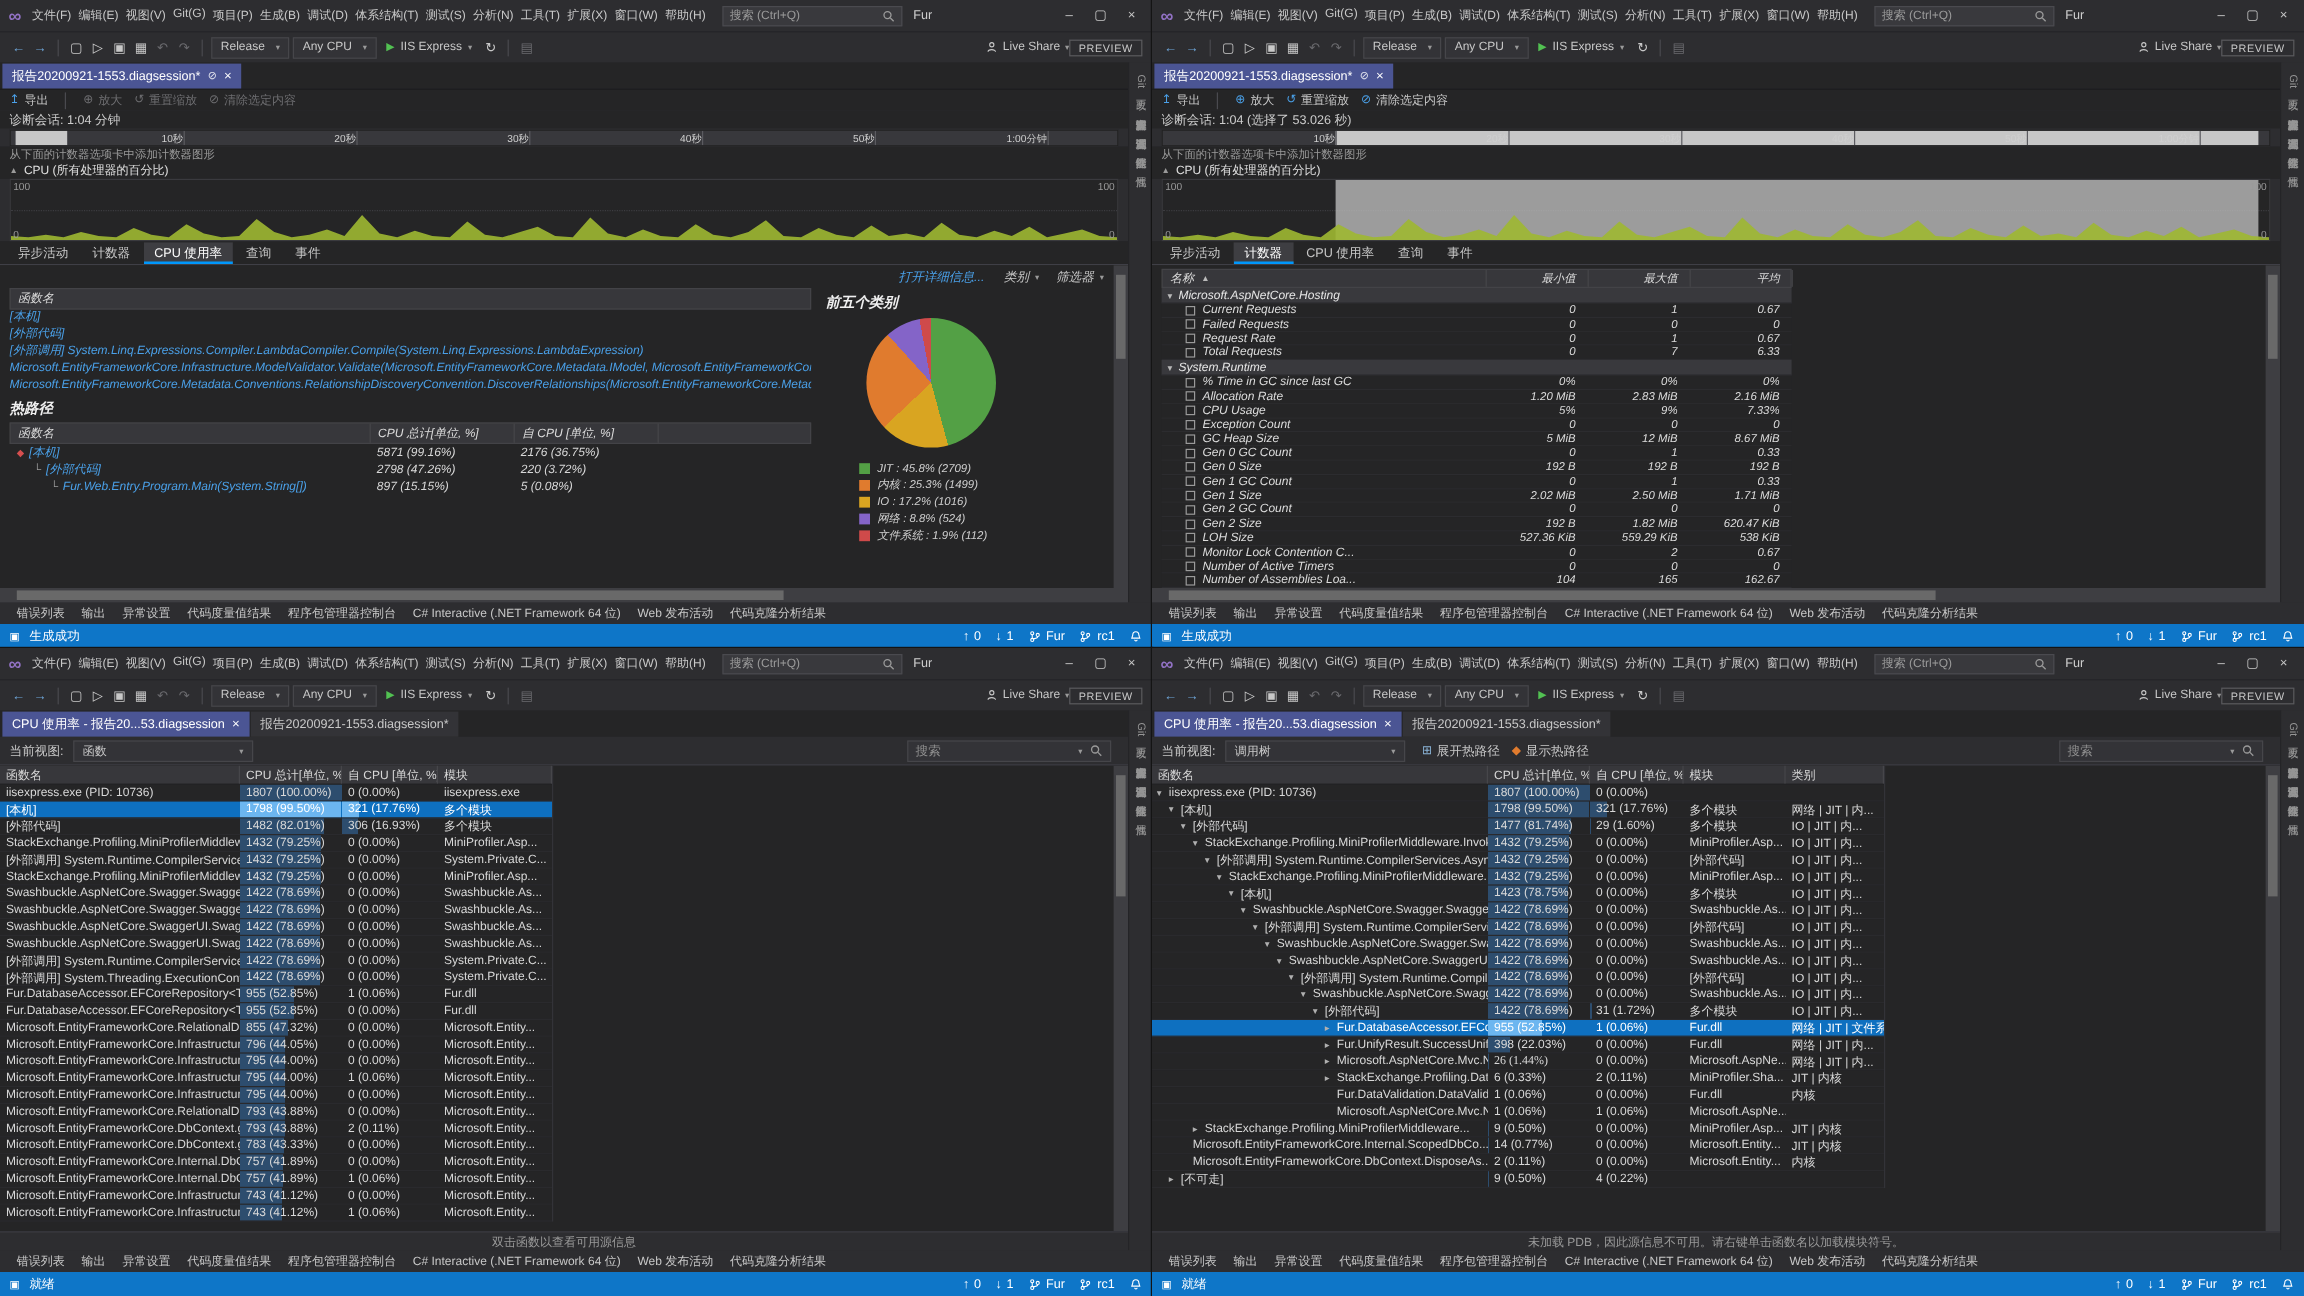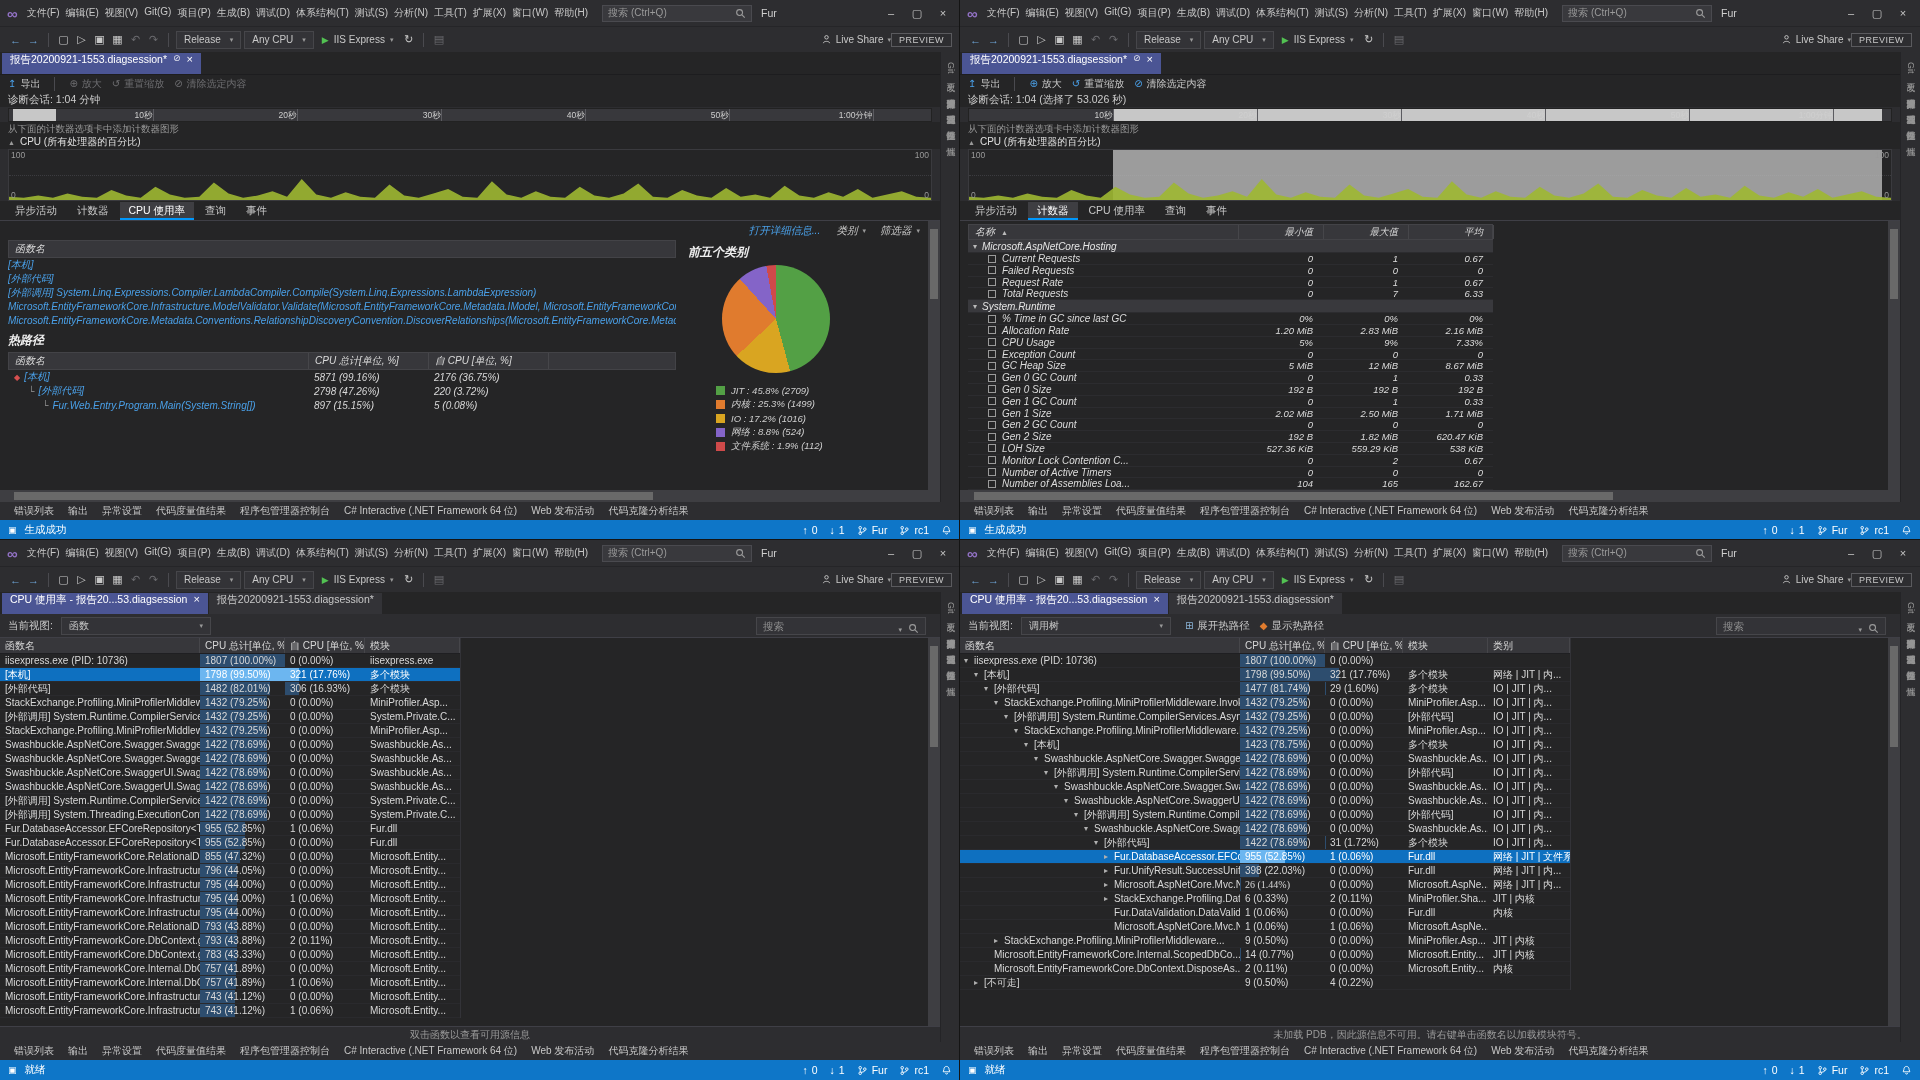--- a/index.html
+++ b/index.html
@@ -35,21 +35,21 @@
   .live-share { display: flex; align-items: center; gap: 4px; color: #c8c8c8; font-size: 10px; }
   .preview-btn { border: 1px solid #5a5a5e; padding: 1px 7px; font-size: 9px; color: #c8c8c8; letter-spacing: .5px; }
 
   
   .content-row { flex: 1; display: flex; min-height: 0; }
   .content-col { flex: 1; display: flex; flex-direction: column; min-width: 0; }
   .side-strip { width: 20px; flex: none; background: #2d2d30; border-left: 1px solid #242427; display: flex; flex-direction: column; align-items: center; gap: 16px; padding-top: 10px; overflow: hidden; }
   .side-tab { writing-mode: vertical-rl; font-size: 9px; color: #969696; white-space: nowrap; }
 
   .doc-tabs { height: 22px; flex: none; display: flex; align-items: flex-end; background: #252526; padding-left: 2px; gap: 1px; }
-  .doc-tab { height: 21px; display: flex; gap: 6px; padding: 0 8px; font-size: 10.5px; background: #333337; color: #c8c8c8; white-space: nowrap; }
+  .doc-tab { height: 21px; display: flex; align-items: center; gap: 6px; padding: 0 8px; font-size: 10.5px; background: #333337; color: #c8c8c8; white-space: nowrap; }
   .doc-tab.active { background: var(--active-doc-tab); color: #fff; }
   .doc-tab-badge { font-size: 9px; opacity: .85; }
   .doc-tab-close { font-size: 11px; }
 
   
   .prof-toolbar { height: 18px; flex: none; display: flex; align-items: center; gap: 10px; background: #252526; padding: 0 8px; border-top: 1px solid #1d1d1f; }
   .prof-btn { display: flex; align-items: center; gap: 4px; font-size: 10px; color: #c8c8c8; }
   .prof-btn .prof-ico { font-size: 10px; color: #4aa0e8; }
   .prof-btn.disabled, .prof-btn.disabled .prof-ico { color: #6d6d70; }
   .diag-label { height: 15px; flex: none; font-size: 10.5px; color: #ccc; background: #252526; padding: 0 8px; display: flex; align-items: center; }
@@ -114,21 +114,21 @@
   .chk { width: 8px; height: 8px; border: 1px solid #9a9a9a; margin-right: 6px; flex: none; background: #252526; }
   .cnt-val { text-align: right; padding-right: 10px; font-size: 9.5px; white-space: nowrap; }
 
   
   .view-bar { height: 24px; flex: none; display: flex; align-items: center; gap: 8px; background: #2d2d30; padding: 0 8px; font-size: 10.5px; color: #c8c8c8; border-bottom: 1px solid #3f3f46; }
   .view-select { min-width: 150px; justify-content: space-between; }
   .hot-btns { display: flex; gap: 10px; margin-left: 6px; }
   .hot-btn { display: flex; align-items: center; gap: 4px; }
   .hb-ico { color: #8ab4d8; font-size: 10px; }
   .hb-ico.flame { color: #e07b2e; }
-  .search-box { margin-left: auto; margin-right: 6px; width: 170px; height: 18px; background: #333337; border: 1px solid #46464a; display: flex; align-items: flex-end; gap: 6px; padding: 0 6px; font-size: 10.5px; color: #8f8f8f; }
+  .search-box { margin-left: auto; margin-right: 6px; width: 170px; height: 18px; background: #333337; border: 1px solid #46464a; display: flex; align-items: center; gap: 6px; padding: 0 6px; font-size: 10.5px; color: #8f8f8f; }
   .search-box .grow { flex: 1; }
   .tbl-wrap { flex: 1; min-height: 0; position: relative; background: #252526; overflow: hidden; }
   .tbl { font-size: 10px; color: #d8d8d8; }
   .tbl-hdr { display: grid; background: #37373b; height: 16px; align-items: center; border-bottom: 1px solid #1f1f22; }
   .tbl-hdr .hcell { padding: 0 5px; border-right: 1px solid #46464a; height: 100%; display: flex; align-items: center; overflow: hidden; white-space: nowrap; }
   .functions-tbl .tbl-hdr, .functions-tbl .tbl-row { grid-template-columns: 200px 85px 80px 95px; }
   .calltree-tbl .tbl-hdr, .calltree-tbl .tbl-row { grid-template-columns: 280px 85px 78px 85px 82px; }
   .functions-tbl, .calltree-tbl { width: fit-content; border-right: 1px solid #333338; }
   .tbl-row { display: grid; height: 14px; align-items: center; border-bottom: 1px solid #2a2a2d; background: #252526; }
   .tbl-row .cell { padding: 0 5px; white-space: nowrap; overflow: hidden; height: 100%; display: flex; align-items: center; }

